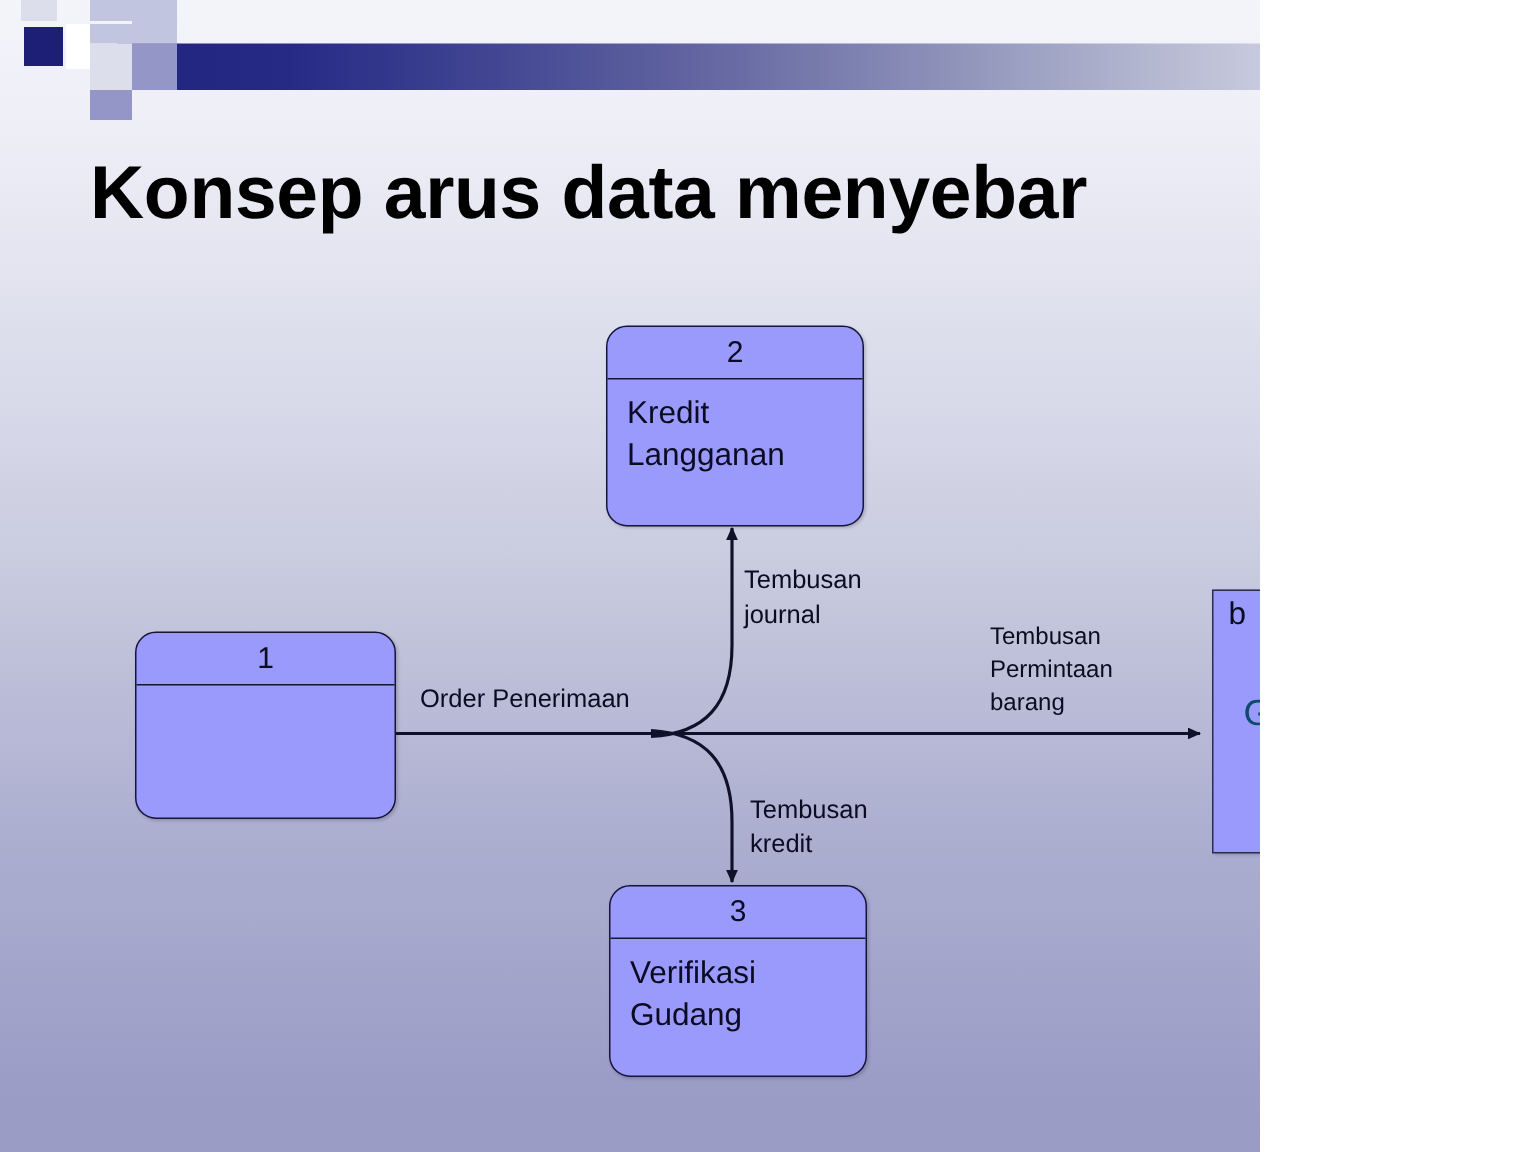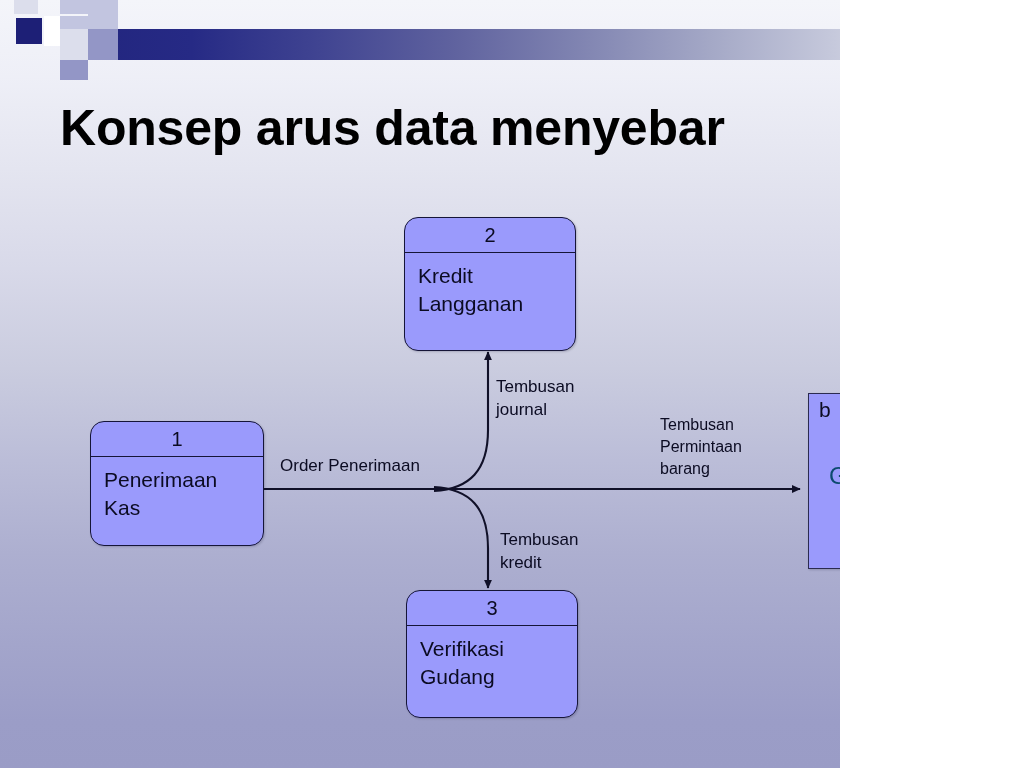--- a/index.html
+++ b/index.html
@@ -194,22 +194,20 @@
 
       <path d="M264,489 L800,489" fill="none" stroke="#101028" stroke-width="2.1" marker-end="url(#arrowhead)"></path>
 
       <path d="M434,491 C470,489 488,470 488,430 L488,352" fill="none" stroke="#101028" stroke-width="2.1" marker-end="url(#arrowhead)"></path>
 
       <path d="M434,487 C470,489 488,508 488,548 L488,588" fill="none" stroke="#101028" stroke-width="2.1" marker-end="url(#arrowhead)"></path>
     </svg>
 
     <div class="proc" style="left:90px; top:421px; width:174px; height:125px;">
       <div class="proc-id">1</div>
-      <div class="proc-name">Penerimaan
-Kas</div>
     </div>
 
     <div class="proc" style="left:404px; top:217px; width:172px; height:134px;">
       <div class="proc-id">2</div>
       <div class="proc-name">Kredit
 Langganan</div>
     </div>
 
     <div class="proc" style="left:406px; top:590px; width:172px; height:128px;">
       <div class="proc-id">3</div>

